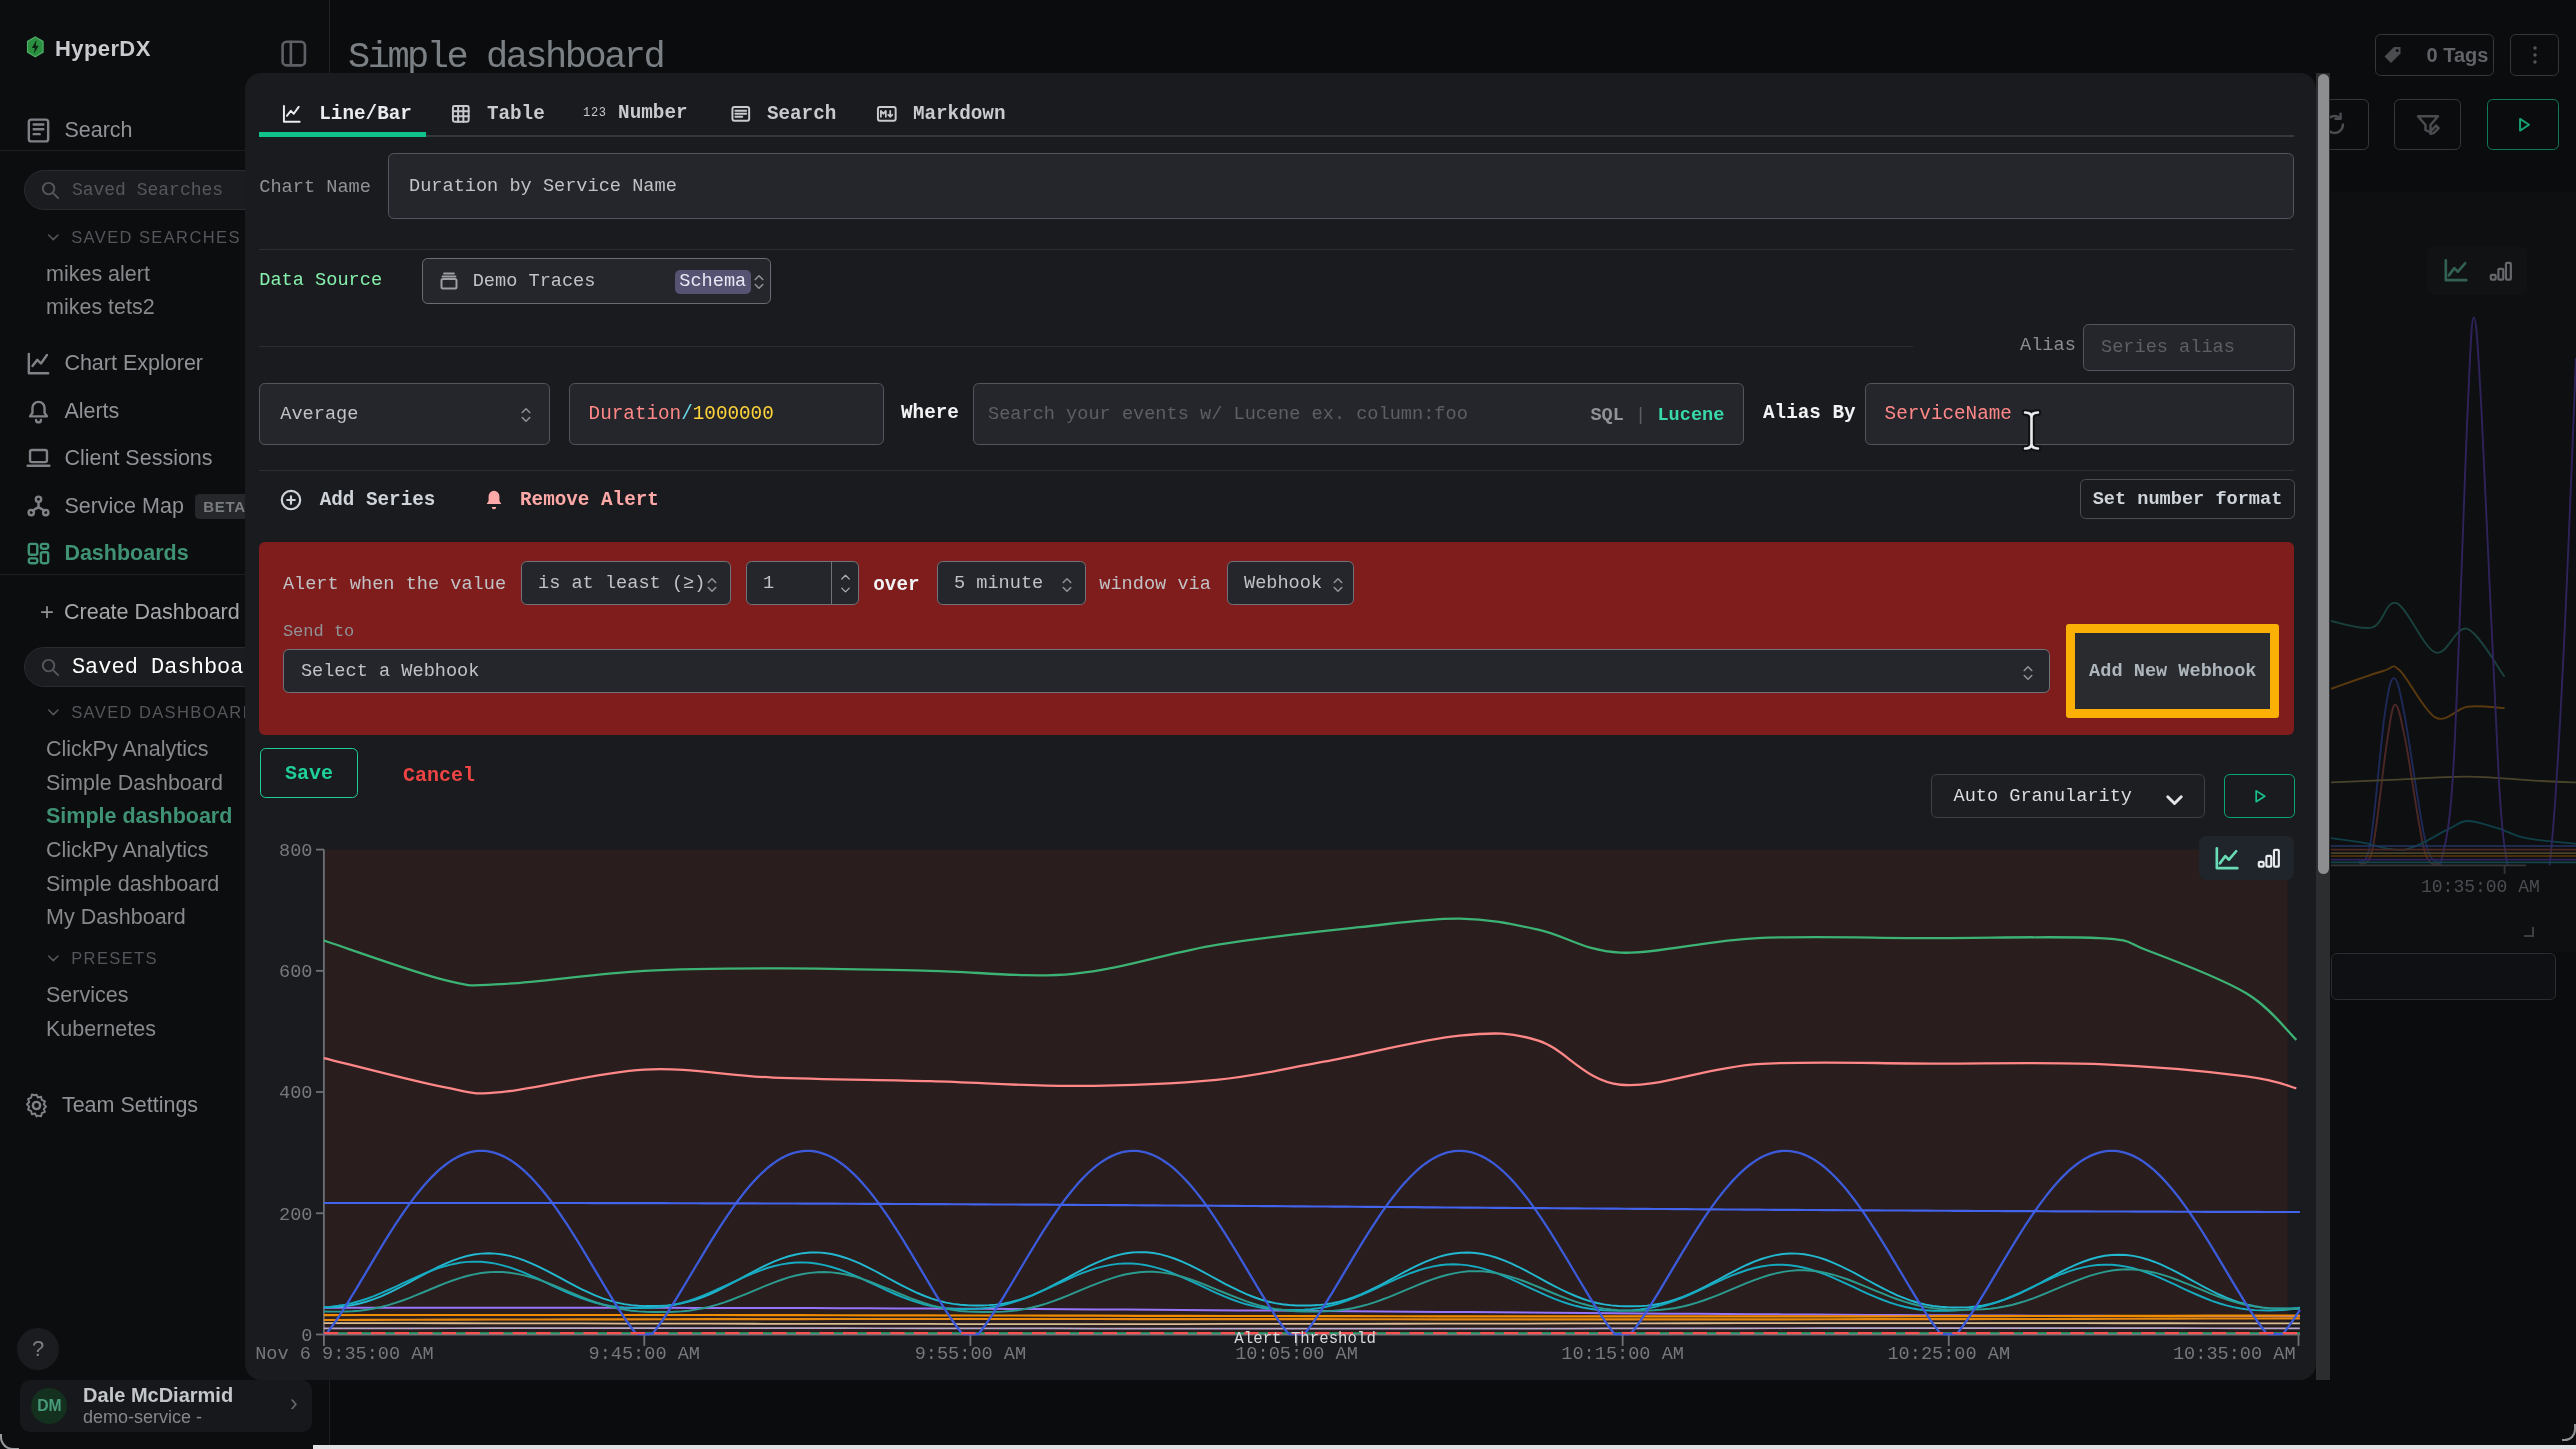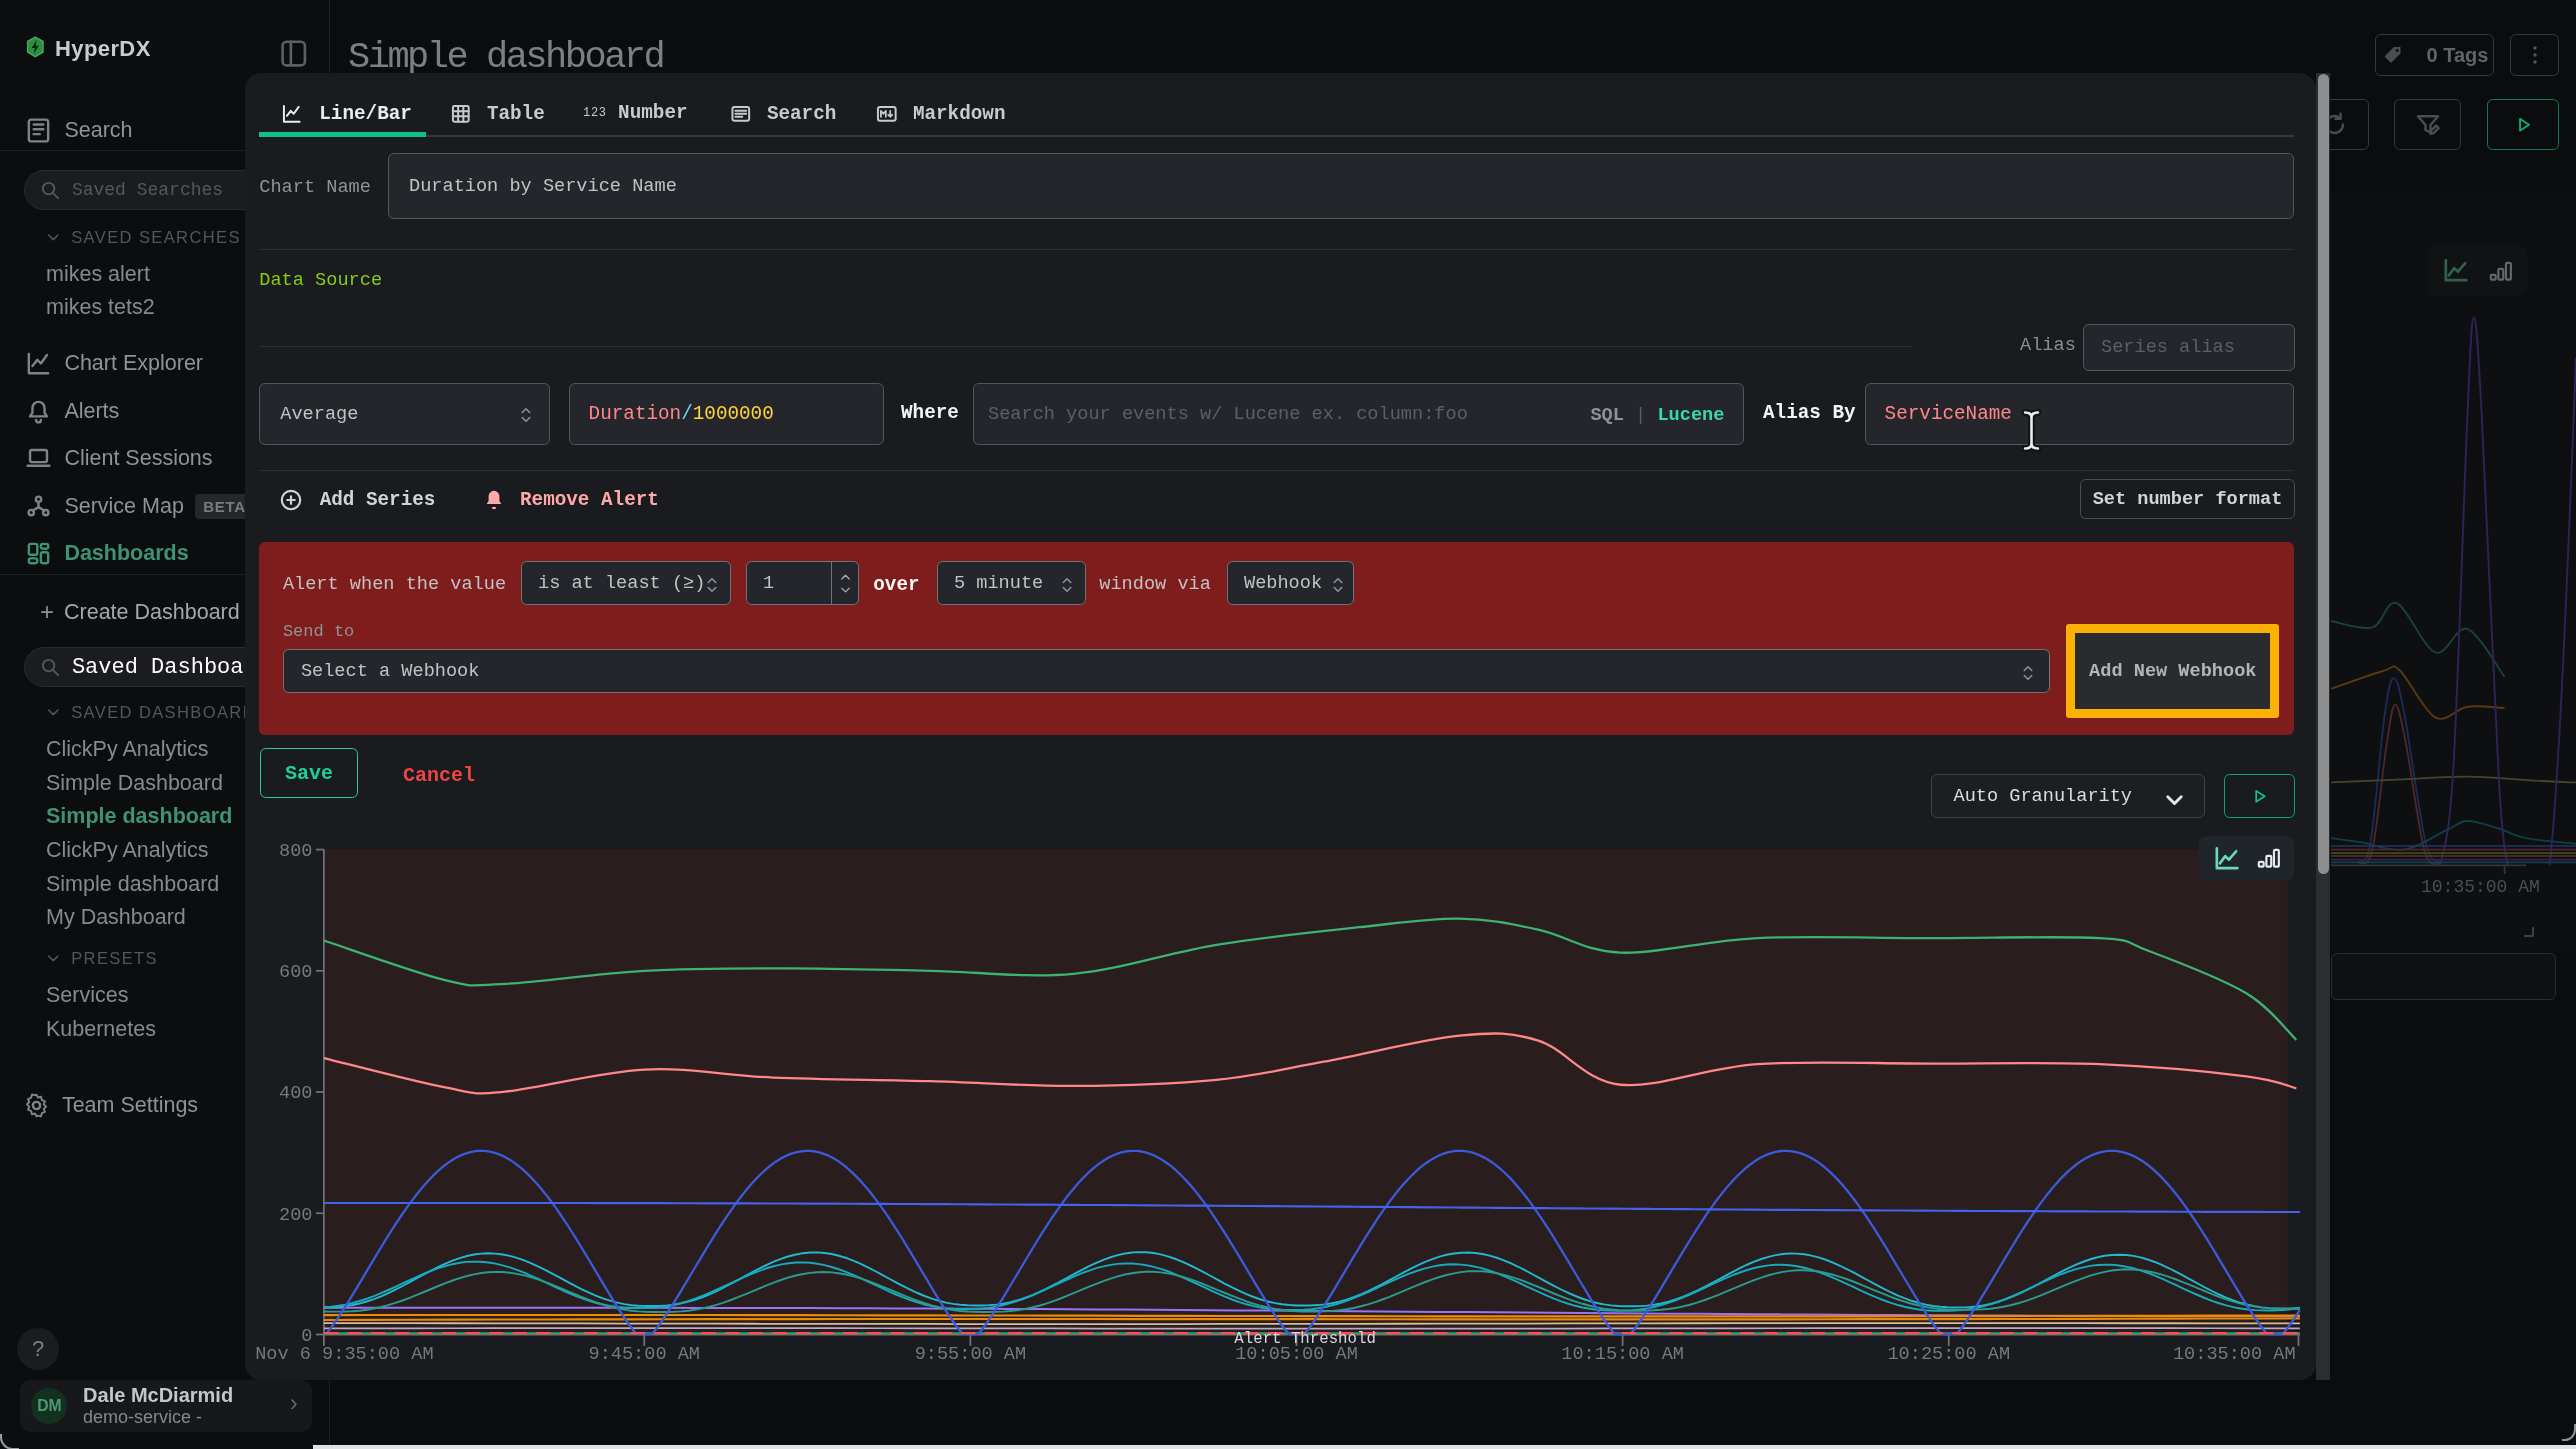--- a/index.html
+++ b/index.html
@@ -275,21 +275,34 @@
           <path d="M6 15v-6l2.5 3L11 9v6M15.5 9v6M13.5 13l2 2 2-2" stroke-width="1.8"></path>
         </svg>
       </span> Markdown</div>
   <div class="abs" style="left:14.3px;top:62px;width:2035px;height:2.1px;background:#35373b"></div>
   <div class="abs" style="left:14.3px;top:59px;width:167px;height:5px;background:#0fc28b"></div>
 
   <div class="abs mono" style="left:14.3px;top:104px;font-size:18.6px;color:#909296">Chart Name</div>
   <div class="in mono" style="left:143px;top:80px;width:1906px;height:66px;padding-left:20px;font-size:18.6px">Duration by Service Name</div>
   <div class="hr" style="left:14.3px;top:176px;width:2035px"></div>
 
-  <div class="abs mono" style="left:14.3px;top:197px;font-size:18.6px;color:#84cc16">Data Source</div>
+  <div class="abs mono" style="left:14.3px;top:197px;font-size:18.6px;color:#86efac">Data Source</div>
+  <div class="in mono" style="left:177px;top:185px;width:349px;height:46px;padding-left:14.3px;gap:11.4px;font-size:18.6px;border-color:#6a6e74">
+    <span style="color:#9b9ea3">
+        <svg width="24" height="24" viewBox="0 0 24 24" fill="none" stroke="currentColor" stroke-width="2" stroke-linecap="round" stroke-linejoin="round">
+          <rect x="4.5" y="10" width="15" height="9.5" rx="1.5"></rect>
+          <path d="M7 4.5h10M5.5 7.5h13" stroke-width="1.8"></path>
+        </svg>
+      </span>
+      <span>Demo Traces</span>
+    <span class="abs mono" style="left:252px;top:10.7px;background:#565272;color:#e6e8f3;border-radius:5px;font-size:18.6px;padding:1.4px 4.3px;line-height:21.5px">Schema</span>
+    <span class="abs" style="right:1.4px;top:10.7px"><span style="color:#8e9196"><svg width="20" height="24" viewBox="0 0 24 24" fill="none" stroke="currentColor" stroke-width="2" stroke-linecap="round" stroke-linejoin="round">
+            <path d="M7.5 9l4.5-4.5 4.5 4.5M7.5 15l4.5 4.5 4.5-4.5" stroke-width="1.9"></path>
+          </svg></span></span>
+  </div>
   <div class="hr" style="left:14.3px;top:273px;width:1654px"></div>
 
   <div class="abs mono" style="left:1775px;top:262px;font-size:18.6px;color:#8a8d91">Alias</div>
   <div class="in mono" style="left:1838px;top:251px;width:212px;height:47px;padding-left:17px;font-size:18.6px;color:#5c5f66">Series alias</div>
 
   <div class="in mono" style="left:14.3px;top:310px;width:291px;height:62px;padding-left:20px;font-size:18.6px">Average<span class="abs" style="right:13px;top:18.6px"><span style="color:#8e9196"><svg width="20" height="24" viewBox="0 0 24 24" fill="none" stroke="currentColor" stroke-width="2" stroke-linecap="round" stroke-linejoin="round">
             <path d="M7.5 9l4.5-4.5 4.5 4.5M7.5 15l4.5 4.5 4.5-4.5" stroke-width="1.9"></path>
           </svg></span></span></div>
   <div class="in mono" style="left:324px;top:310px;width:315px;height:62px;padding-left:18.6px;font-size:19.3px">
       <span style="color:#ff8787">Duration</span>

